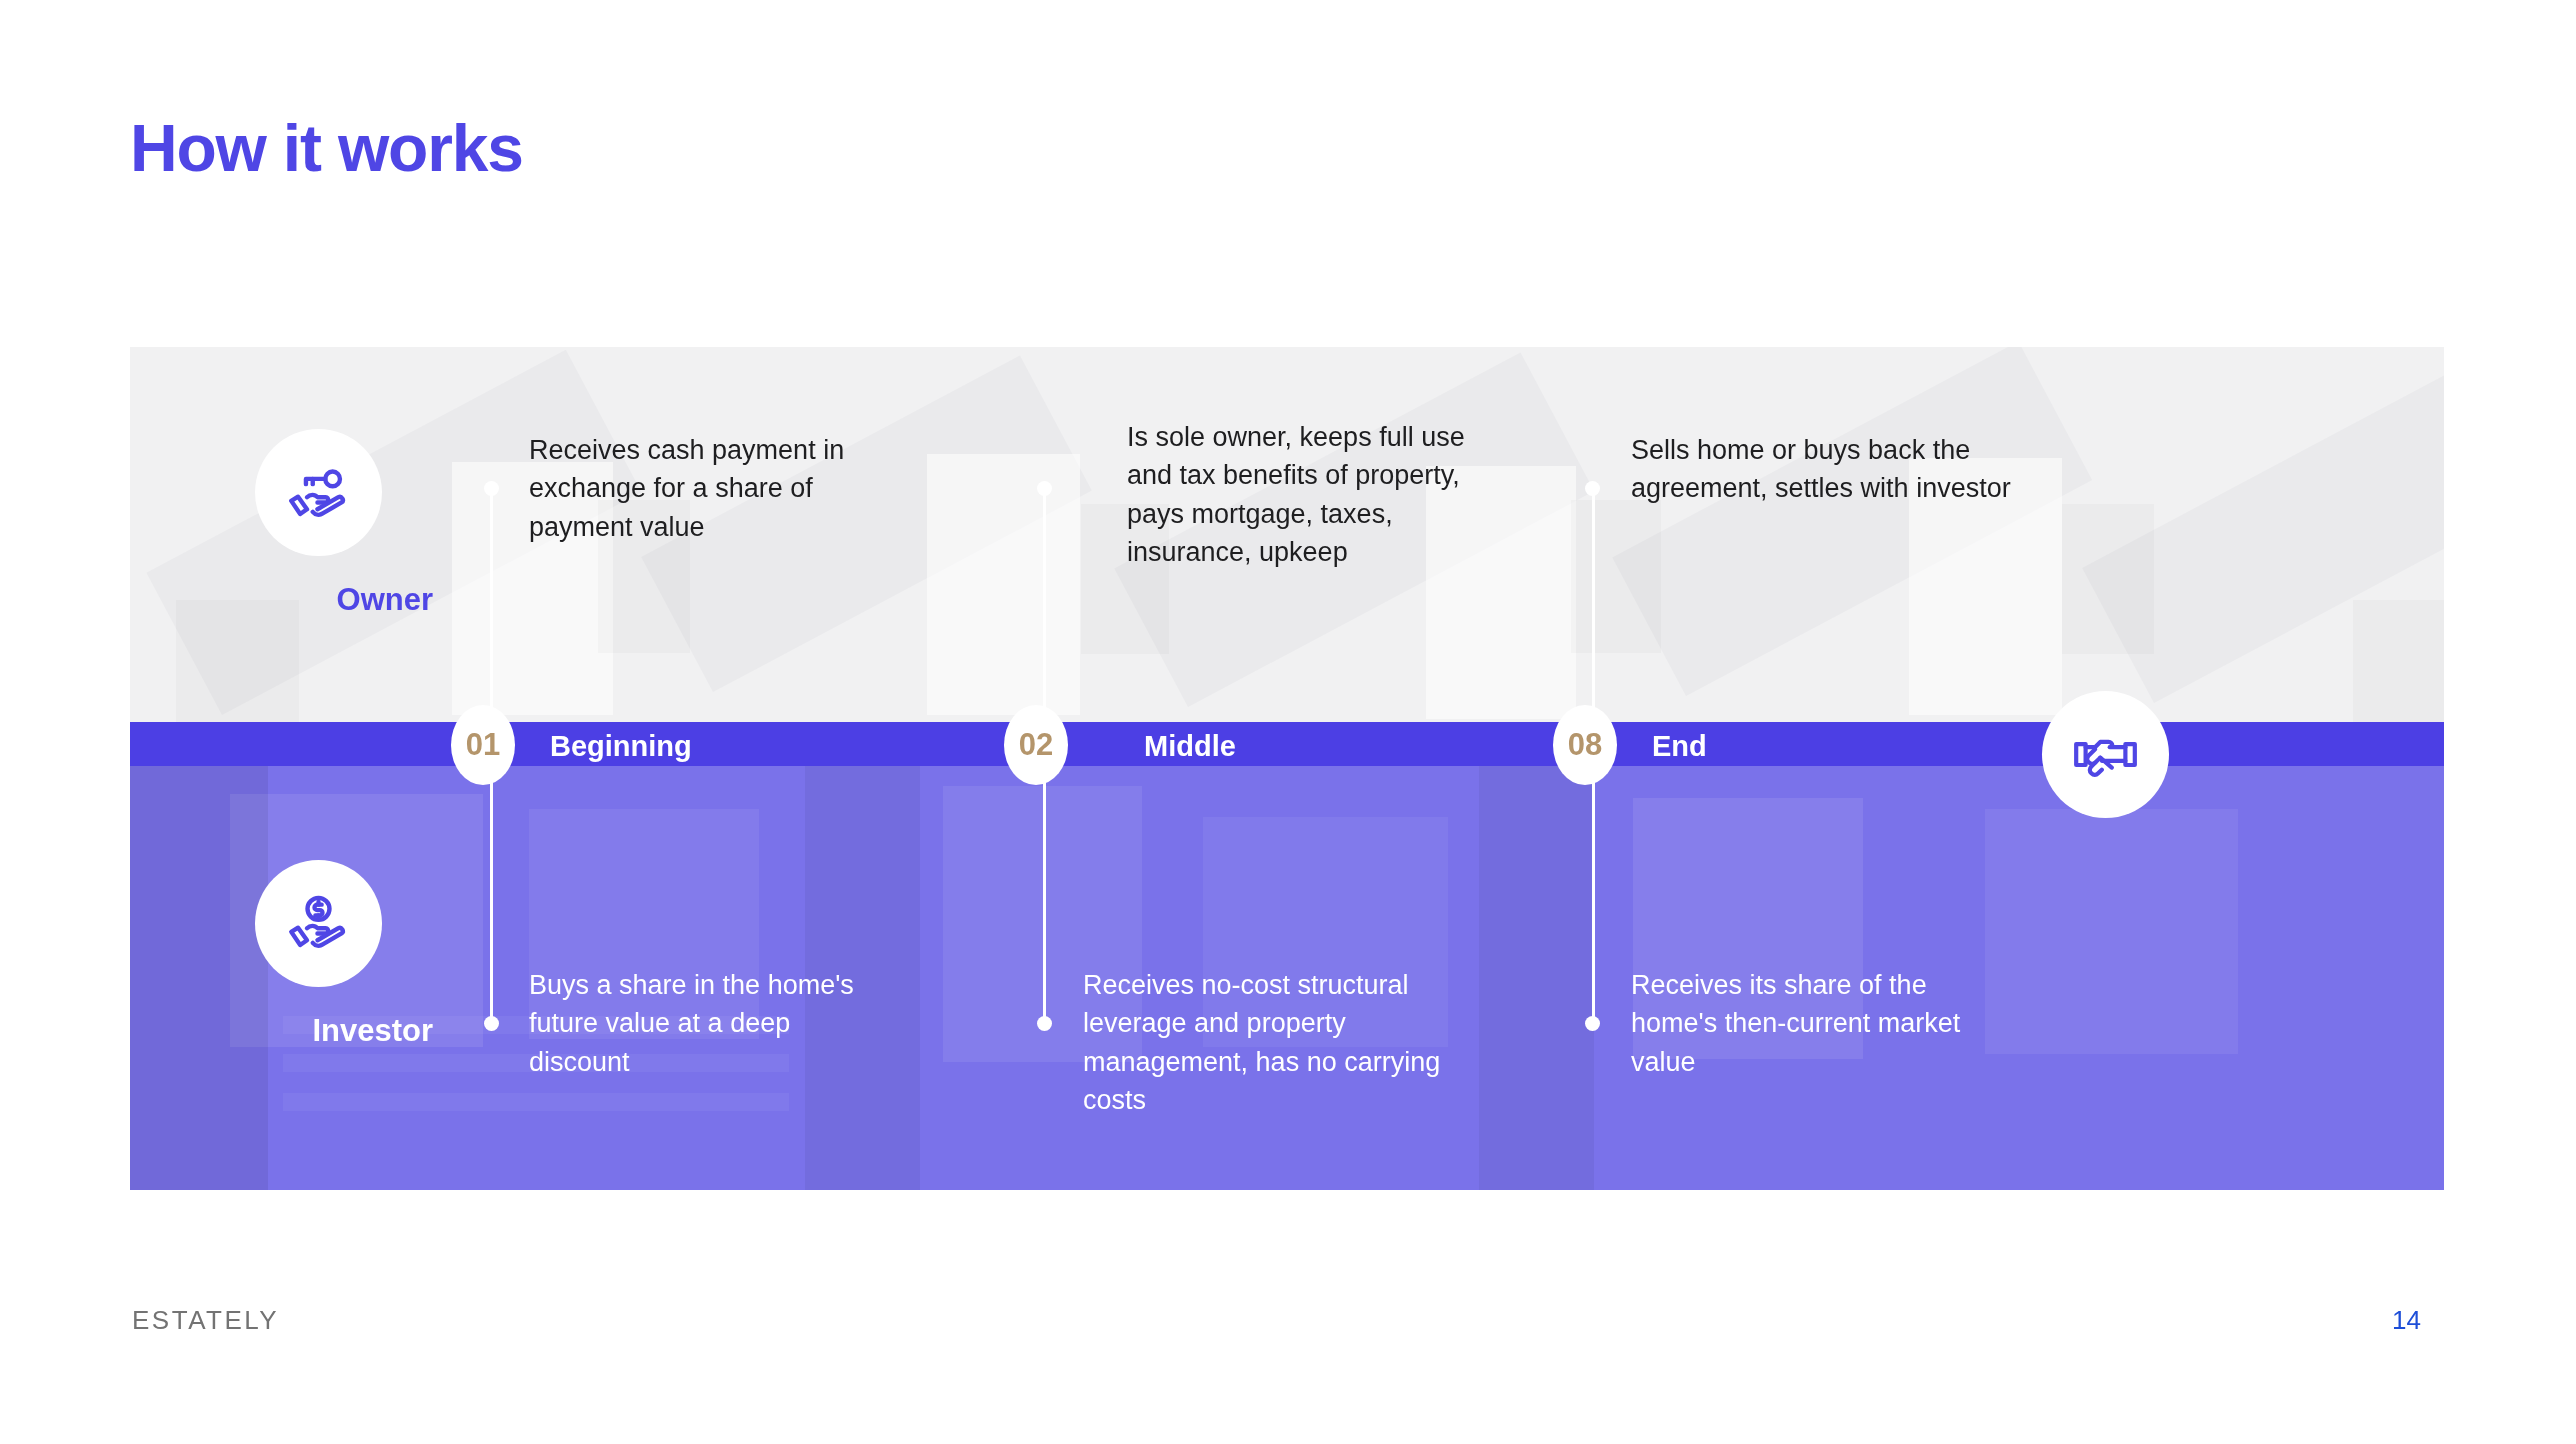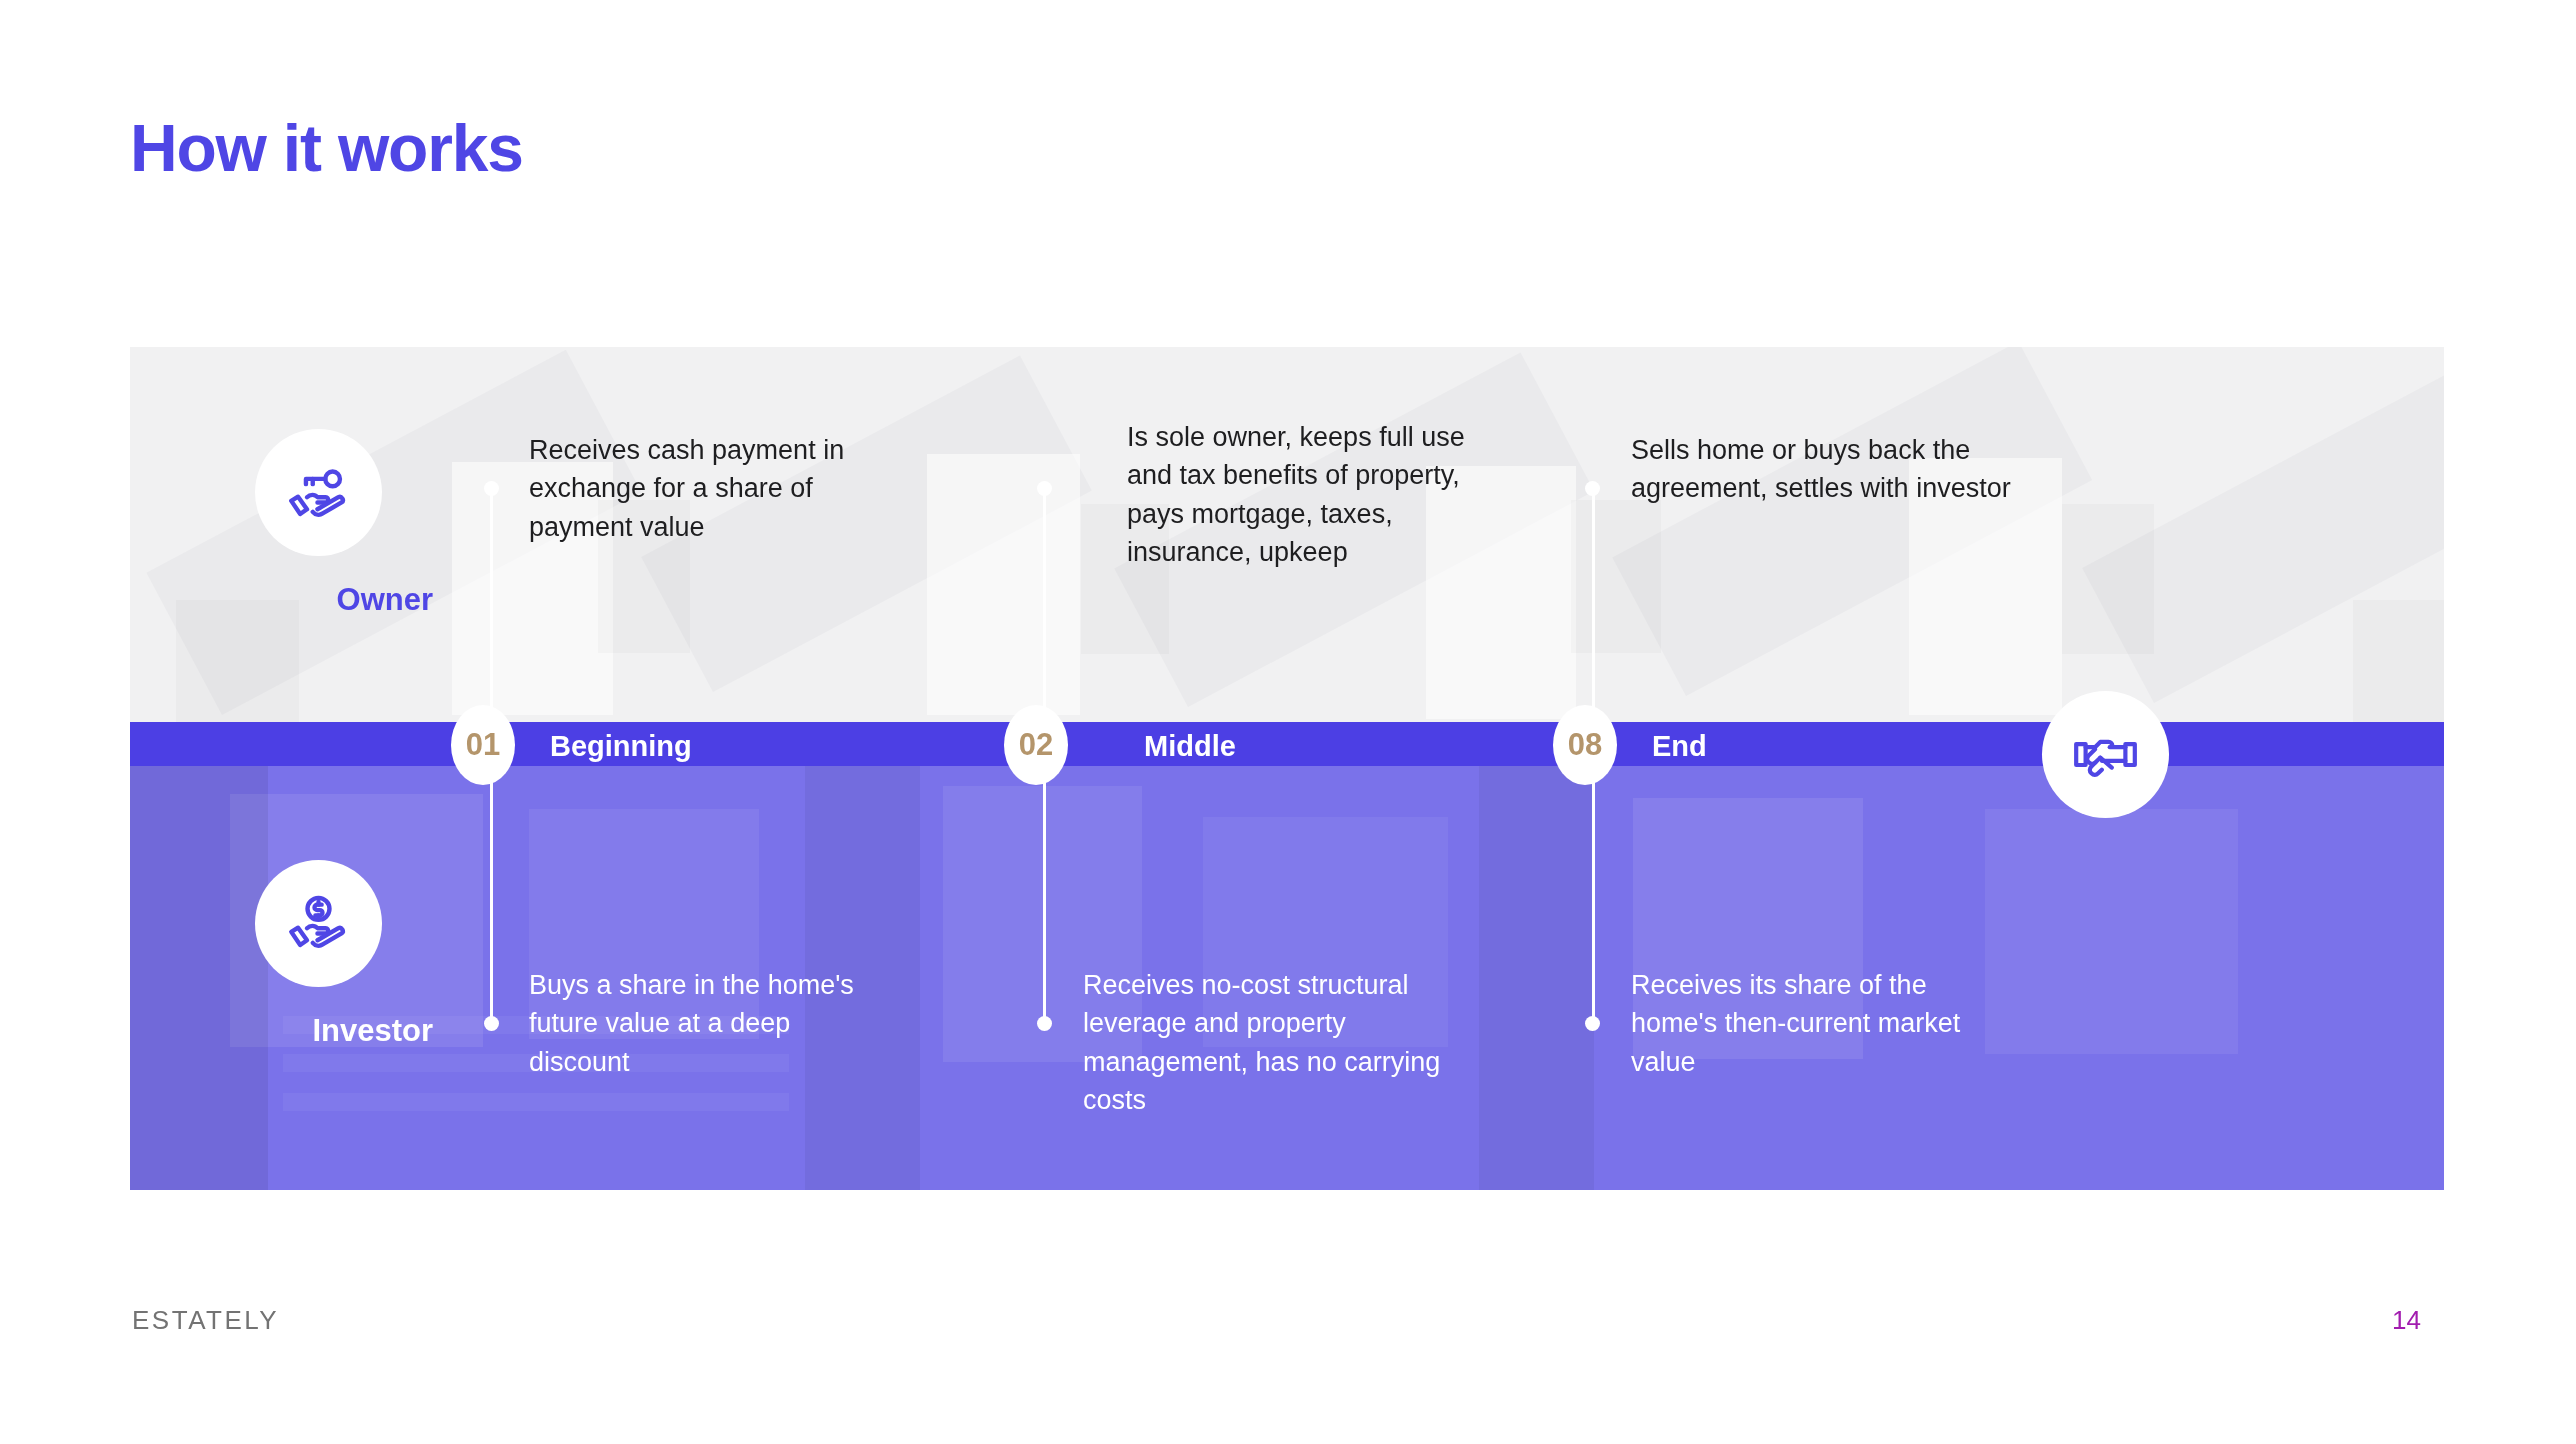--- a/index.html
+++ b/index.html
@@ -192,21 +192,21 @@
     font-size: 26px;
     letter-spacing: 2.5px;
     color: #737373;
     font-weight: 400;
   }
   .footer-page {
     position: absolute;
     left: 2392px;
     top: 1305px;
     font-size: 26px;
-    color: #a21caf;
+    color: #1d4ed8;
     font-weight: 400;
   }
 </style>
 </head>
 <body>
 
 <div class="page-title">How it works</div>
 
 <div class="panel">
 

